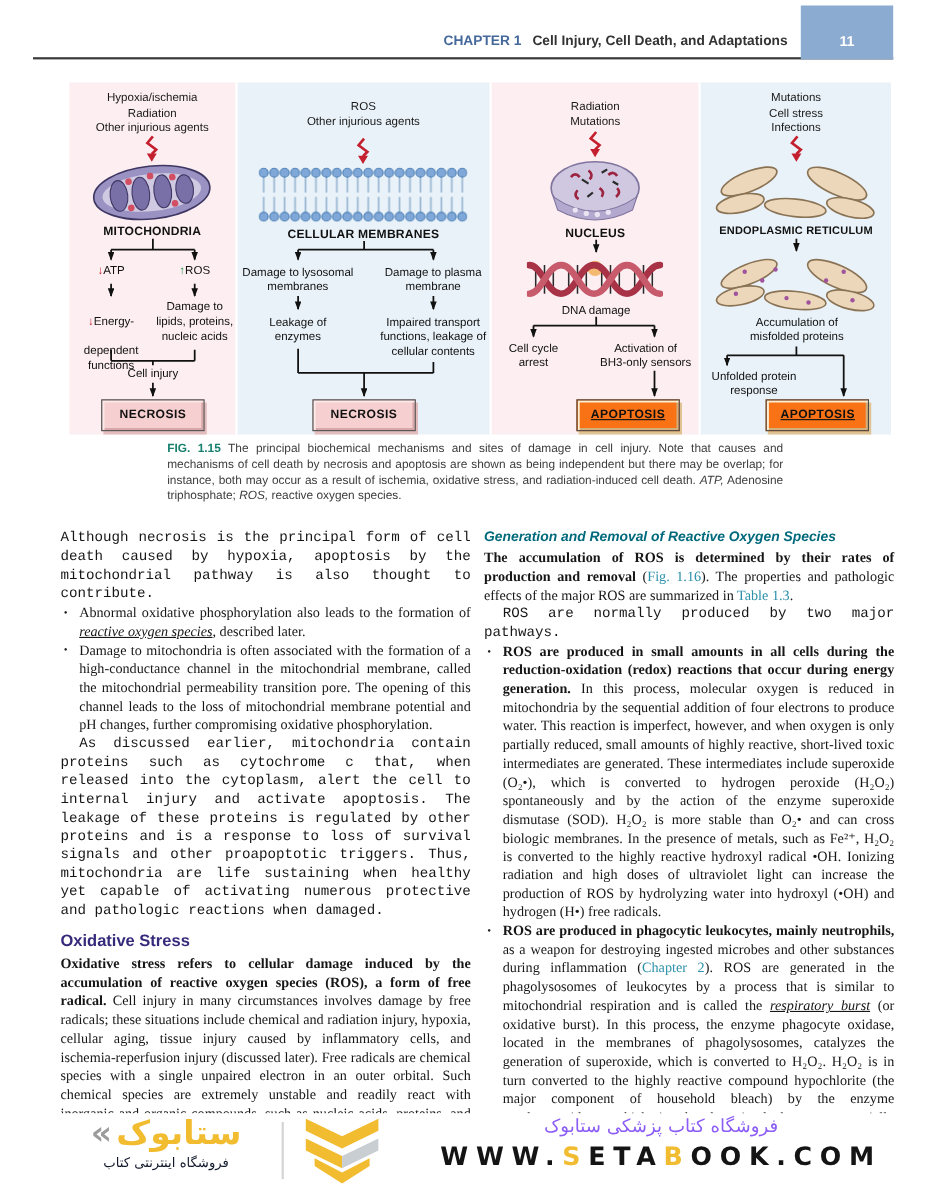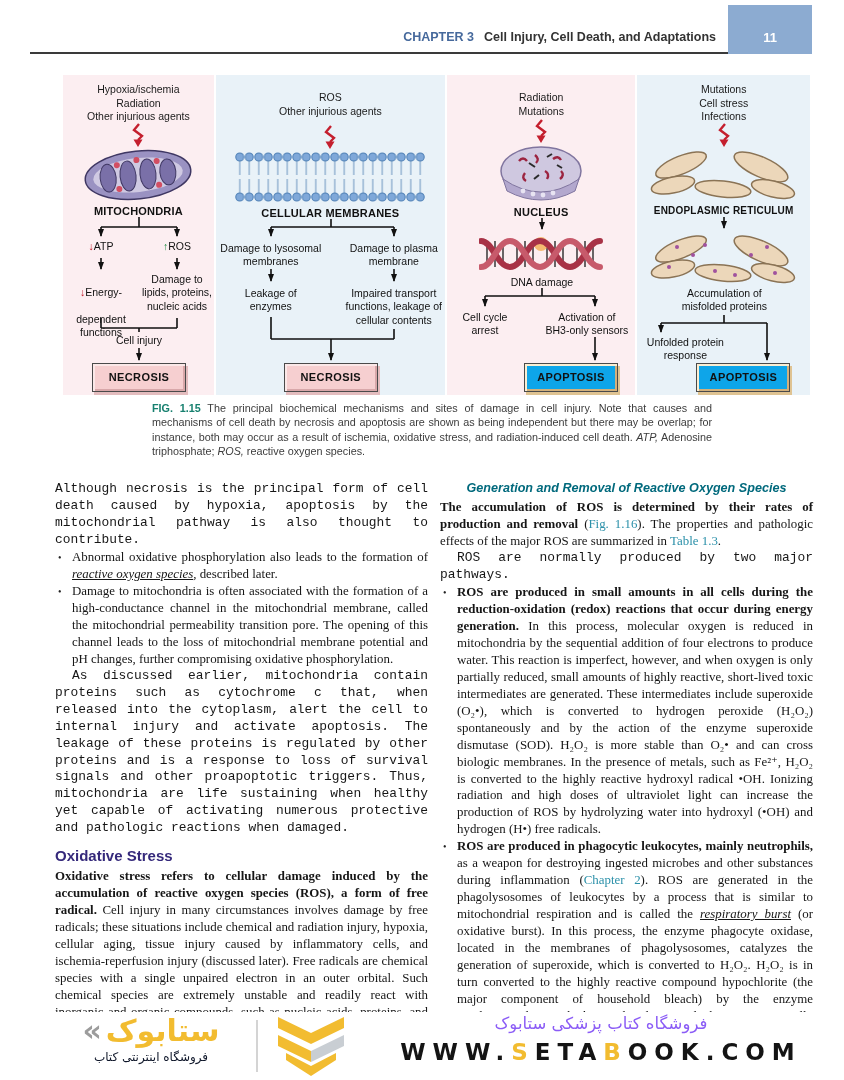--- a/index.html
+++ b/index.html
@@ -23,21 +23,21 @@
          color:#111;letter-spacing:.2px;}
   .node{position:absolute;transform:translateX(-50%);font:10.5px/1.27 "Liberation Sans",sans-serif;
         color:#111;text-align:center;white-space:pre-line;}
   .conn{position:absolute;left:0;top:0;}
   .zig{position:absolute;left:50%;transform:translateX(-50%);}
   .art{position:absolute;left:50%;transform:translateX(-50%);}
   .outcome{position:absolute;transform:translateX(-50%);font:bold 11px/1 "Liberation Sans",sans-serif;
            color:#111;letter-spacing:.4px;border:1px solid #4a4a4a;padding:8px 10px;min-width:72px;
            text-align:center;}
   .necrosis{background:#f6cfd0;box-shadow:inset 2px 2px 0 #fbe8e8,inset -2px -2px 0 #d8a7a9,2px 3px 0 #e3bcbe;}
-  .apoptosis{background:#0ea5e9;box-shadow:inset 2px 2px 0 #faeed3,inset -2px -2px 0 #d2b07c,2px 3px 0 #dfc392;}
+  .apoptosis{background:#f97316;box-shadow:inset 2px 2px 0 #faeed3,inset -2px -2px 0 #d2b07c,2px 3px 0 #dfc392;text-decoration:underline;}
   .red{color:#c41f2e;font-weight:bold;}
   .green{color:#1e8b40;font-weight:bold;}
   
   .caption{position:absolute;left:152px;top:401px;width:560px;font:10.8px/1.34 "Liberation Sans",sans-serif;
            color:#3c3c3c;text-align:justify;}
   .figlabel{color:#17806f;font-weight:bold;}
   .cap-it{font-style:italic;}
   
   .cols{position:absolute;left:55px;top:481px;width:758px;display:flex;gap:12px;}
   .col{width:373px;font:12.9px/1.315 "Liberation Serif","DejaVu Serif",serif;color:#161616;
@@ -46,42 +46,42 @@
   .cont{margin-left:33px;font-family:Liberation Mono, monospace;}
   .indent{text-indent:17px;font-family:Liberation Mono, monospace;}
   .sp{margin-top:8px;}
   .bullet{display:flex;}
   .bullet .dot{flex:0 0 14px;text-align:left;padding-left:3px;font-size:10px;line-height:17px;color:#222;}
   .bullet .btxt{flex:1;}
   .b{font-weight:bold;}
   .i{font-style:italic;text-decoration:underline;}
   .link{color:#2b90a9;cursor:pointer;}
   .oxhead{font:bold 15px "Liberation Sans",sans-serif;color:#35297b;margin:10px 0 4px 0;text-align:left;}
-  .subhead{font:bold italic 12.6px "Liberation Sans",sans-serif;color:#00697c;margin:0 0 4px 0;text-align:center;}
+  .subhead{font:bold italic 12.6px "Liberation Sans",sans-serif;color:#00697c;margin:0 0 4px 0;text-align:left;}
   
   .footer{position:absolute;left:0;top:1012px;width:844px;height:68px;background:#fff;}
   .brand{position:absolute;left:56px;top:4px;width:190px;text-align:center;}
   .brand-line1{display:flex;align-items:center;justify-content:center;gap:4px;direction:ltr;}
   .brand-mark{color:#9c9c9c;font:bold 30px "DejaVu Sans",sans-serif;line-height:1;}
   .brand-word{color:#f2bc30;font:bold 30px "DejaVu Sans",sans-serif;line-height:1;}
   .brand-sub{color:#0f172a;font:12px "DejaVu Sans",sans-serif;margin-top:4px;}
   .brand-div{position:absolute;left:256px;top:8px;width:2px;height:52px;background:#d4d4d4;}
   .emblem{position:absolute;left:272px;top:3px;}
   .foot-right{position:absolute;right:28px;top:2px;width:430px;text-align:center;}
   .foot-title{font:16.5px "DejaVu Sans",sans-serif;color:#8b5cf6;direction:rtl;}
   .foot-url{margin-top:6px;font:bold 23px "DejaVu Sans",sans-serif;color:#141414;letter-spacing:7px;}
   .url-accent{color:#f2bc30;}
 </style>
 </head>
 <body>
 
 <div class="page">
 
   <div class="hdr-text">
-    <span class="hdr-chapter">CHAPTER 3</span><span>Cell Injury, Cell Death, and Adaptations</span>
+    <span class="hdr-chapter">CHAPTER 1</span><span>Cell Injury, Cell Death, and Adaptations</span>
   </div>
   <div class="hdr-rule"></div>
   <div class="pagebox">
     <span>11</span>
   </div>
 
   <div class="figure">
 
     <div class="panel p-pink" style="width:152px">
       <svg class="conn" width="152" height="320" viewBox="0 0 152 320">

